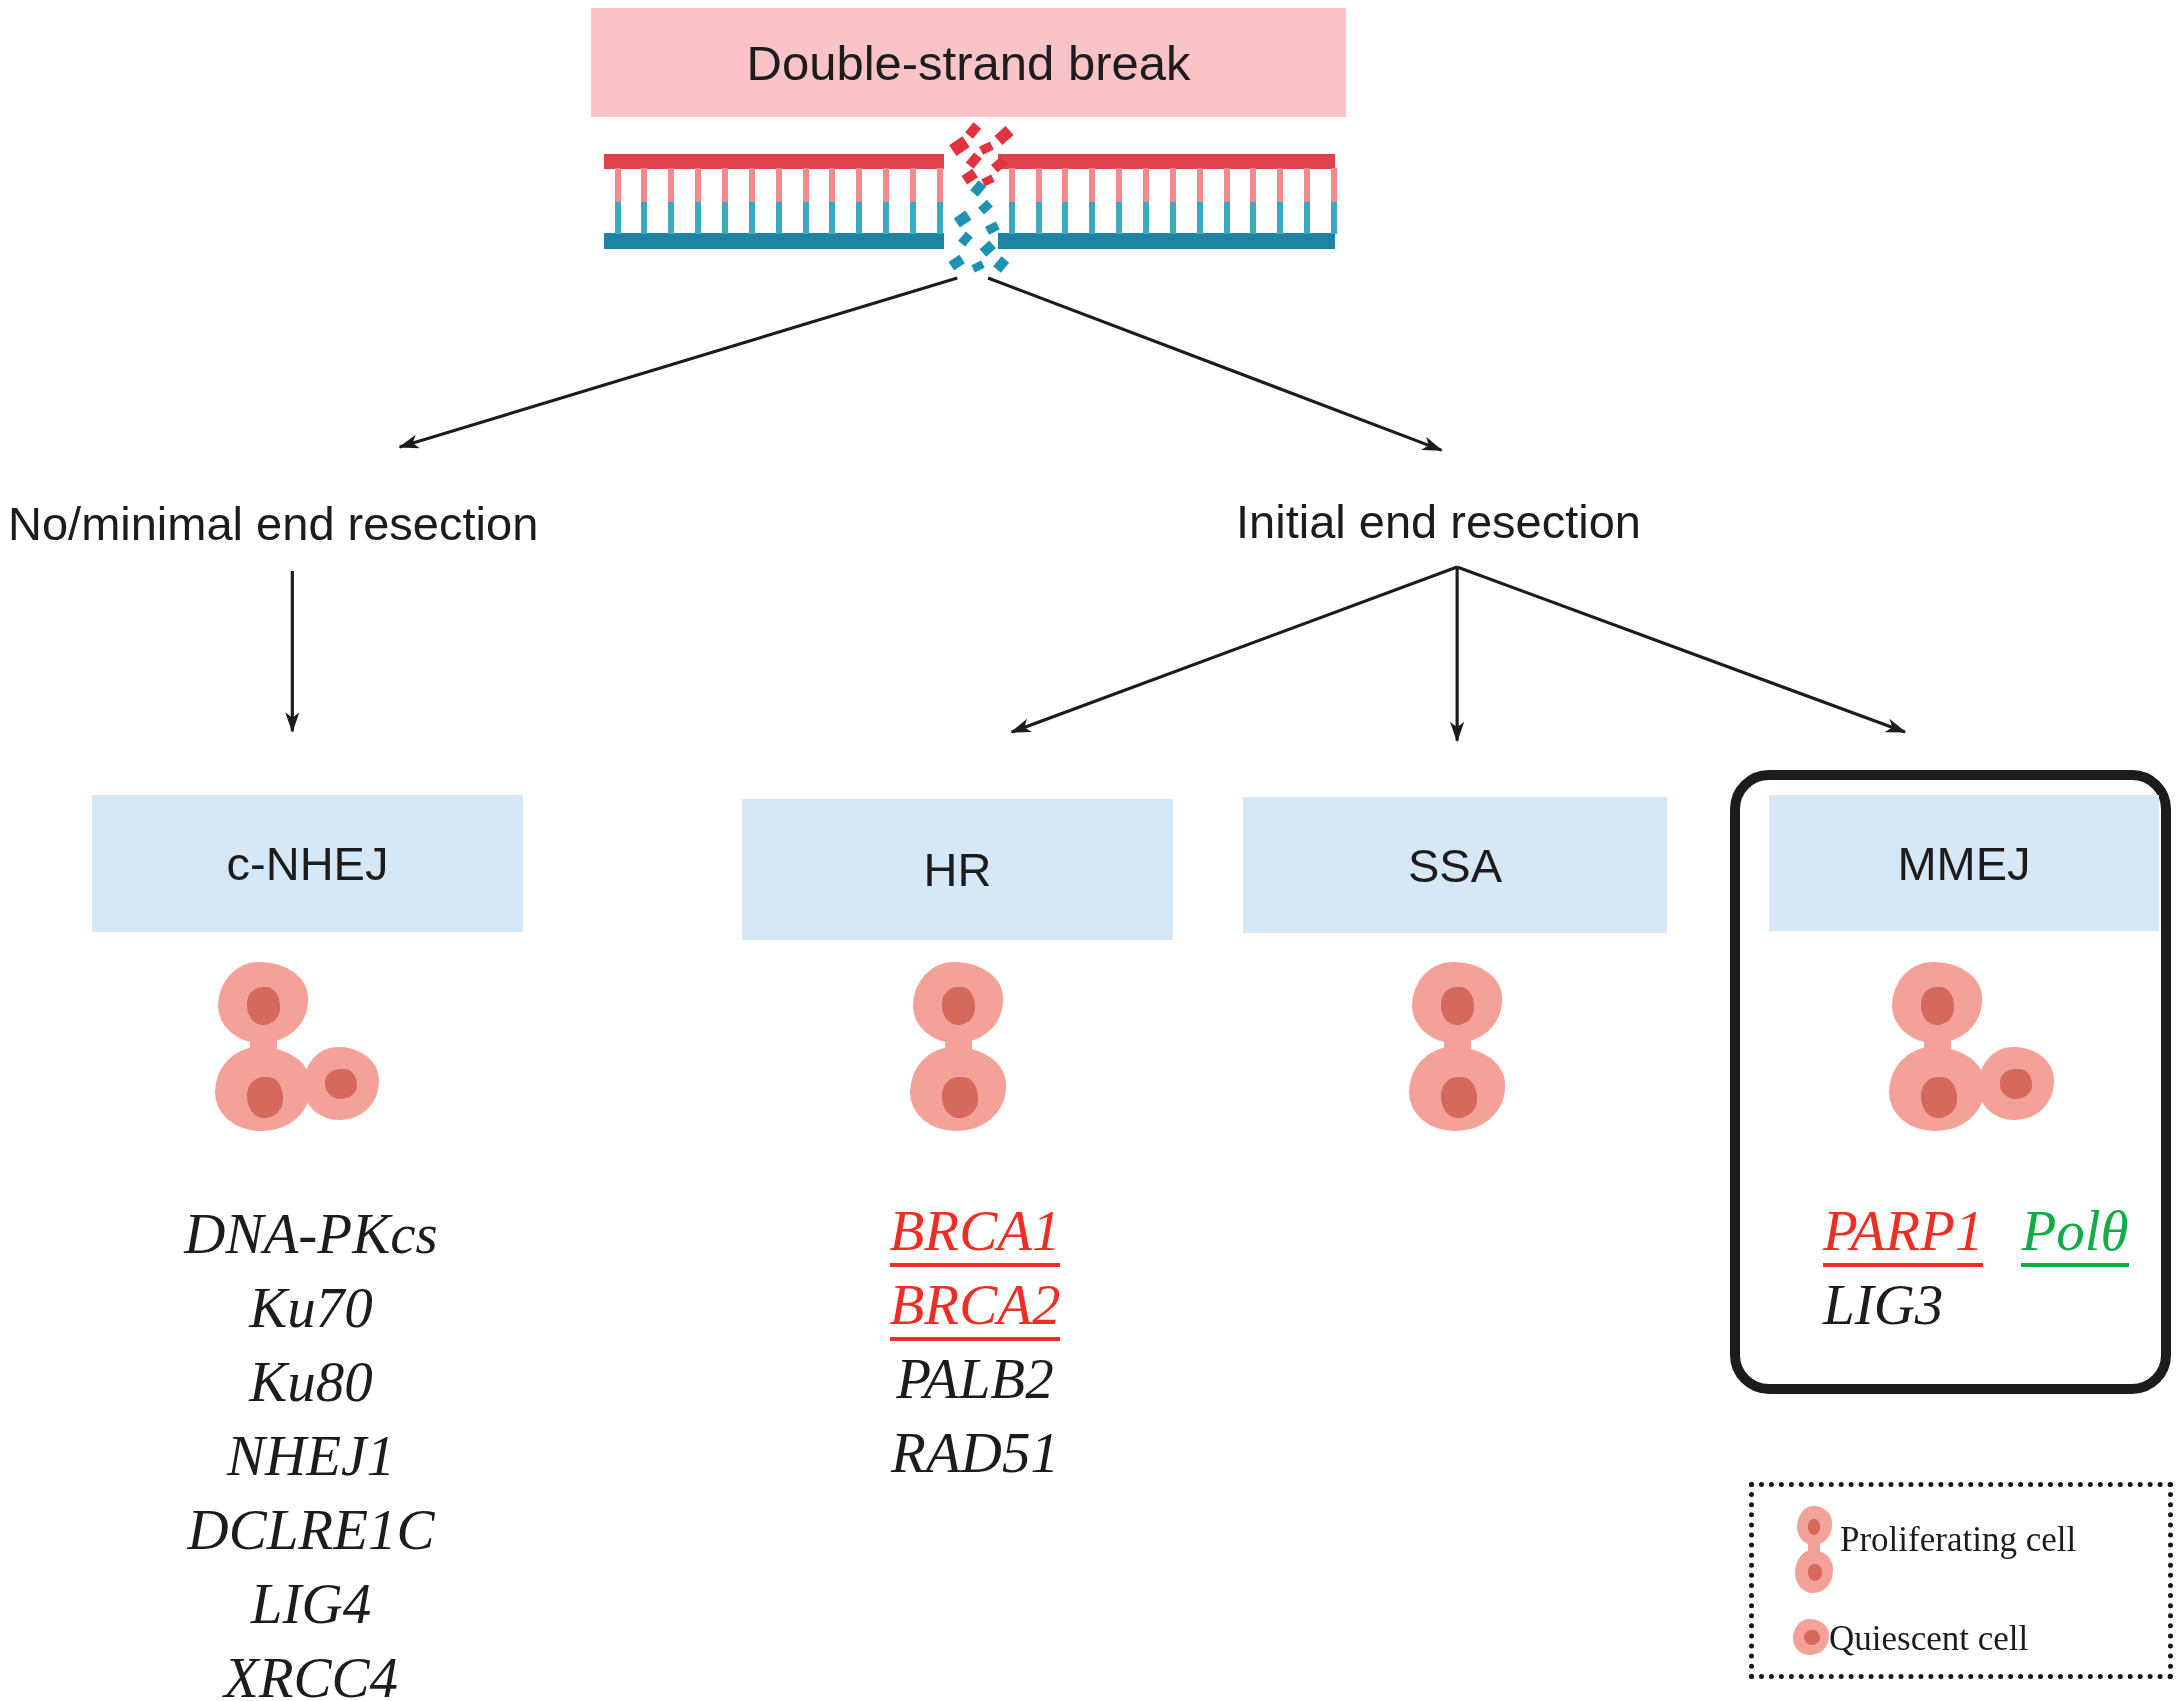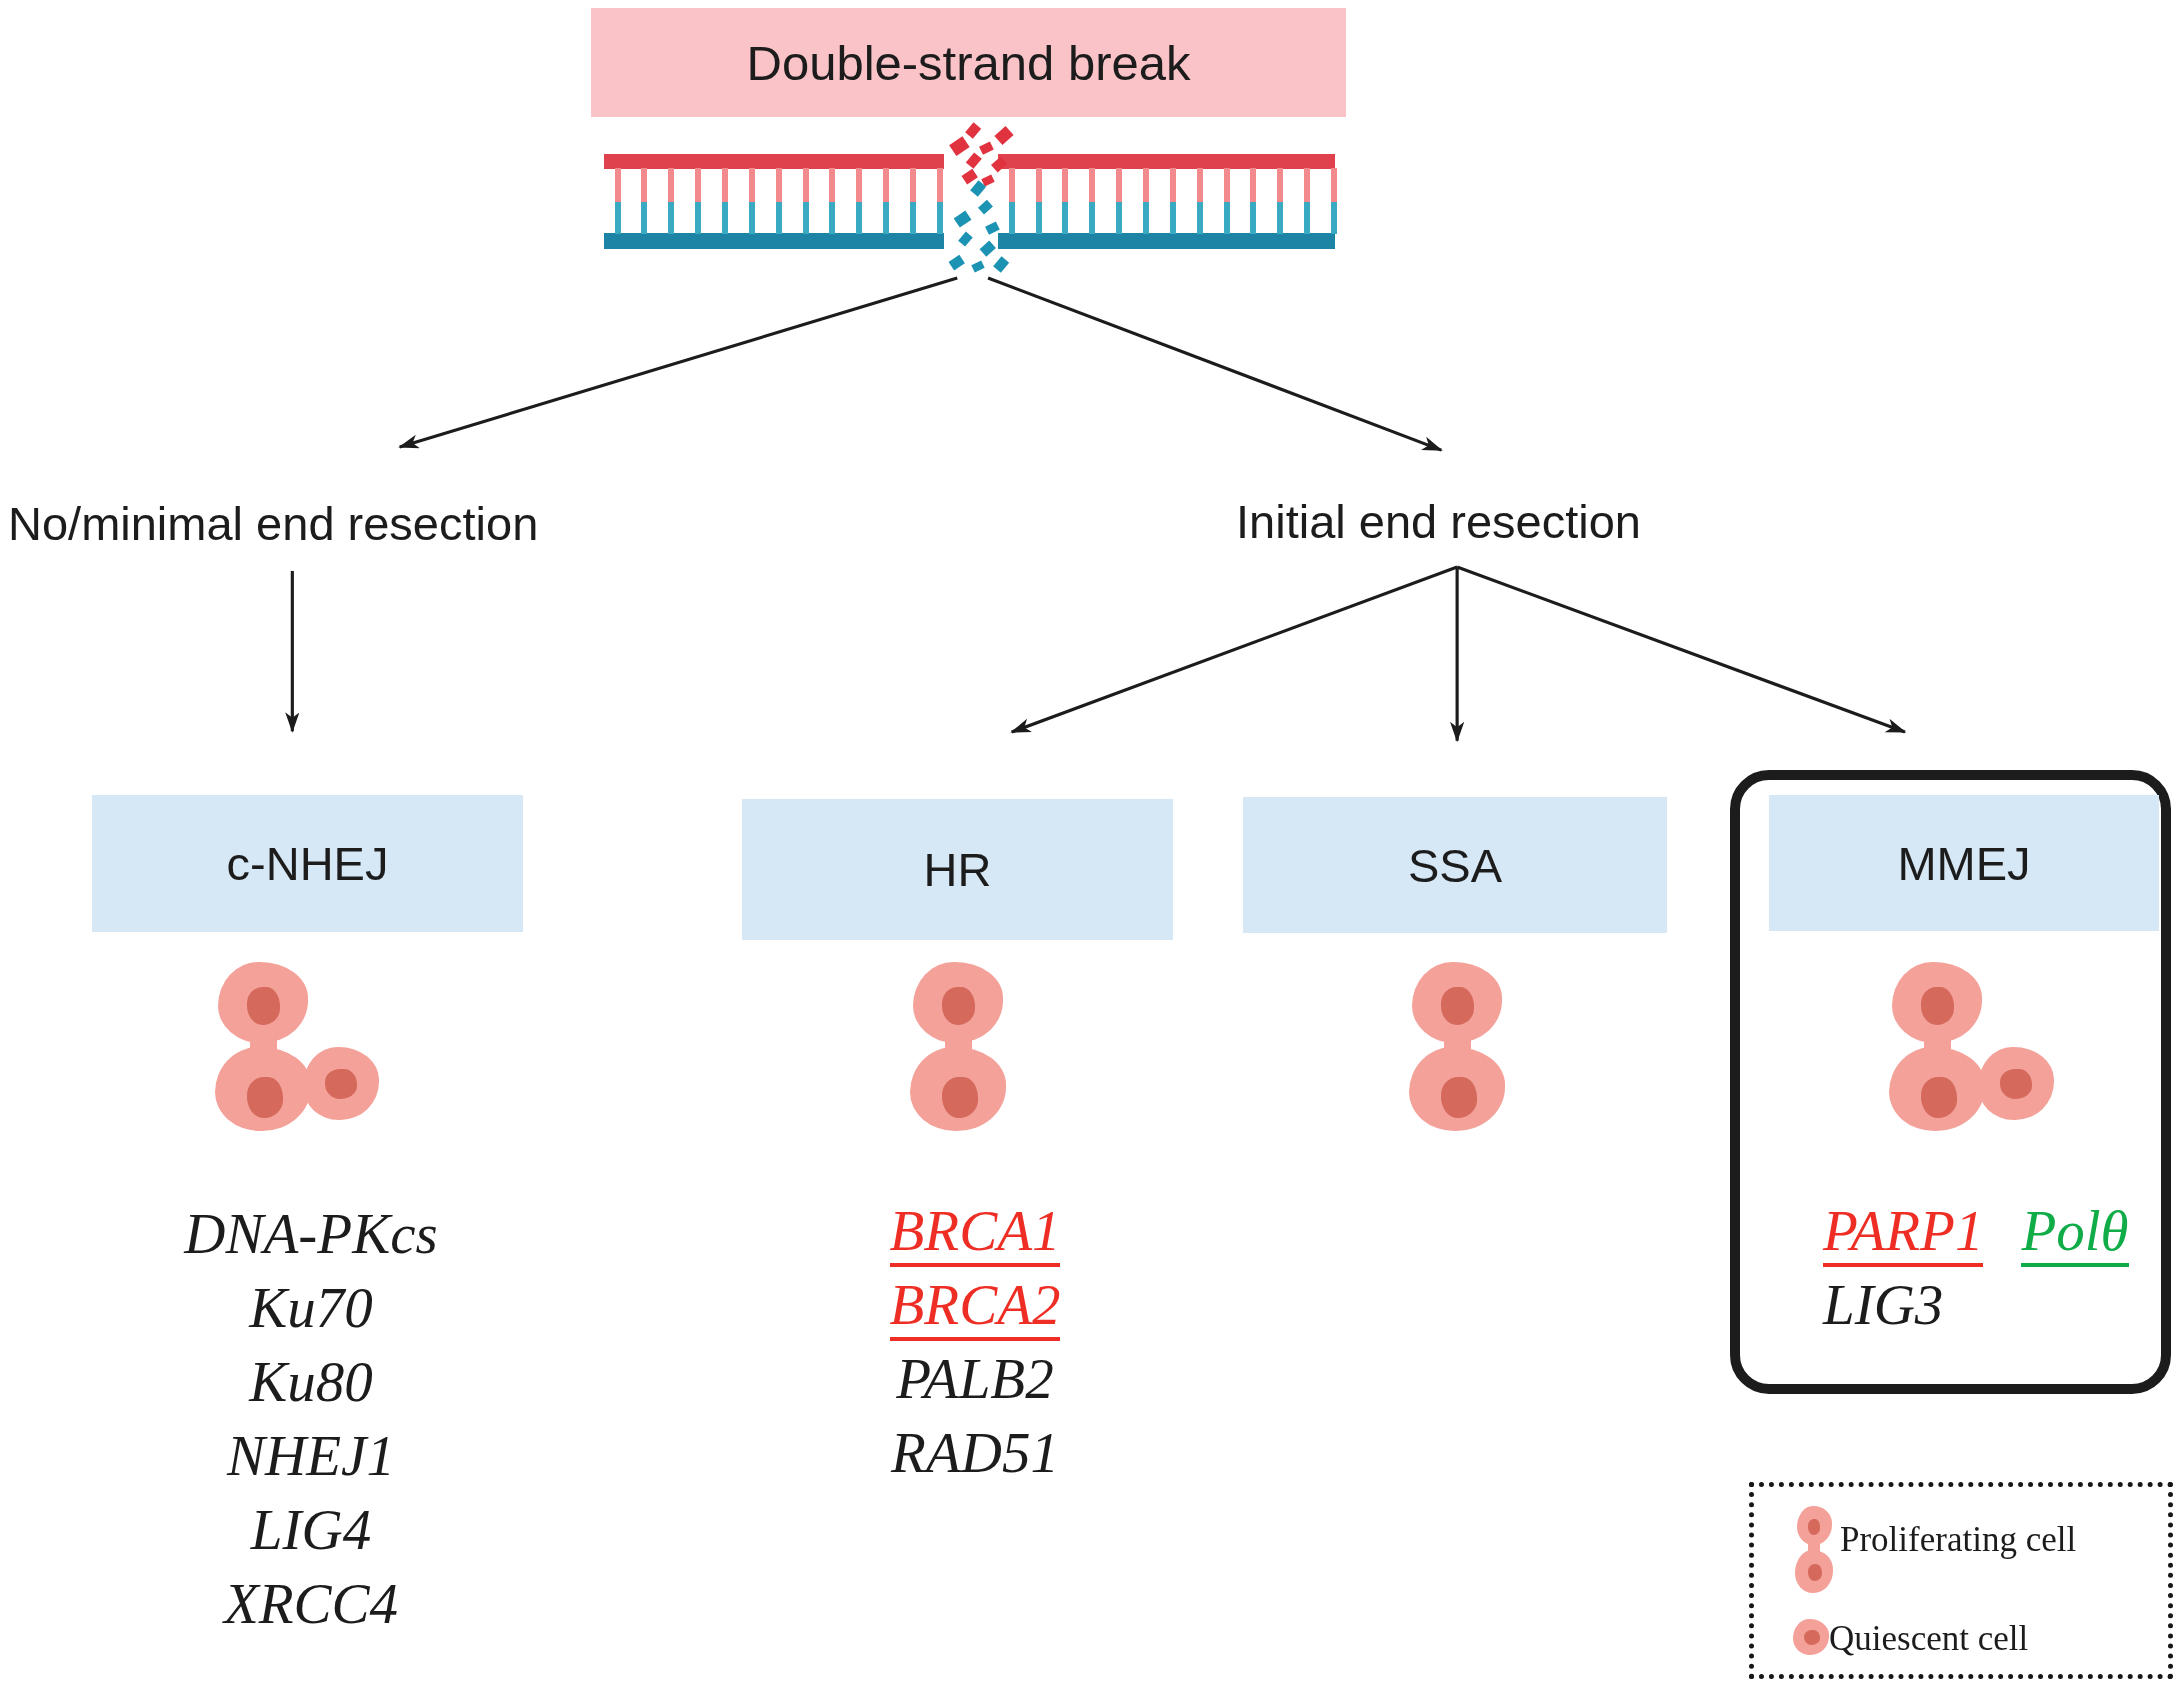--- a/index.html
+++ b/index.html
@@ -189,20 +189,21 @@
   <div class="abs" style="left:1978px;top:1047px;width:76px;height:73px;">
       <div class="blob" style="left: 0px; top: 0px; width: 76px; height: 73px;"></div>
       <div class="nucleus" style="left: 22px; top: 22px; width: 32px; height: 30px;"></div>
     </div>
 
   <div class="abs genes" style="left:90px;top:1197px;width:442px;">
     <div class="gene-row">DNA-PKcs</div>
     <div class="gene-row">Ku70</div>
     <div class="gene-row">Ku80</div>
     <div class="gene-row">NHEJ1</div>
+    <div class="gene-row">DCLRE1C</div>
     <div class="gene-row">LIG4</div>
     <div class="gene-row">XRCC4</div>
   </div>
 
   <div class="abs genes" style="left:754px;top:1194px;width:442px;">
     <div class="gene-row"><span class="gene-u red">BRCA1</span></div>
     <div class="gene-row"><span class="gene-u red">BRCA2</span></div>
     <div class="gene-row">PALB2</div>
     <div class="gene-row">RAD51</div>
   </div>

